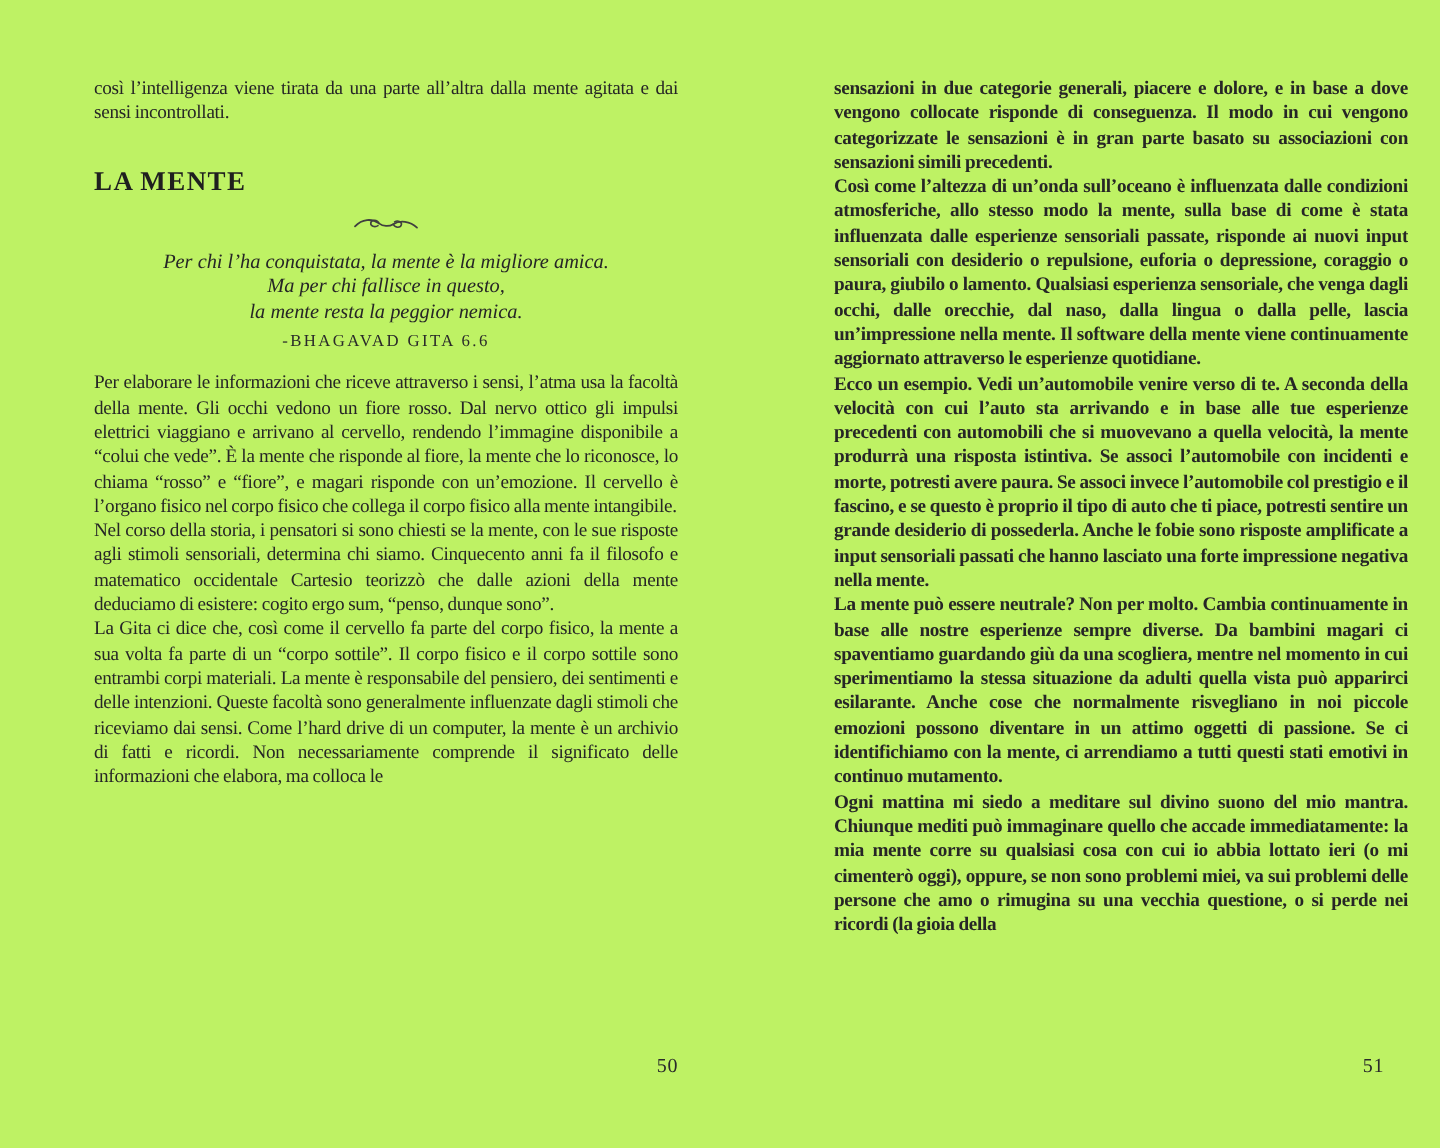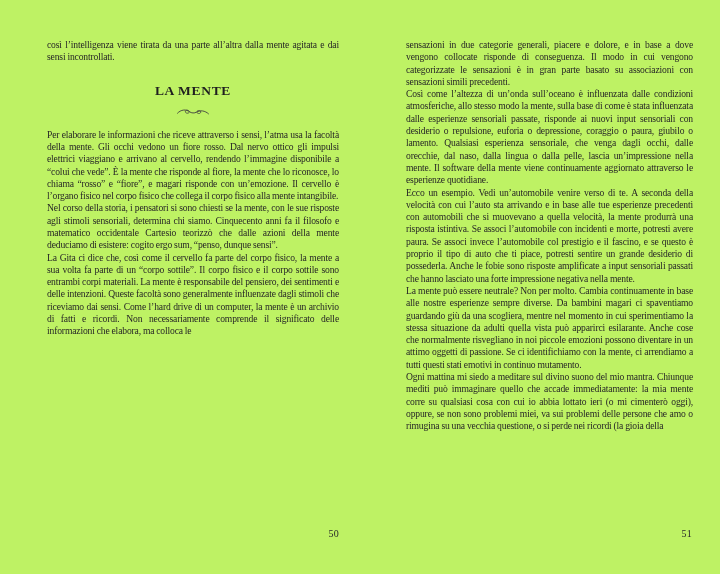--- a/index.html
+++ b/index.html
@@ -20,25 +20,25 @@
     top: 39px;
     height: 488px;
     overflow: hidden;
     text-align: justify;
     font-size: 9.6px;
     line-height: 12.3px;
     letter-spacing: -0.15px;
     word-spacing: -0.3px;
   }
   .col-left  { left: 47px;  width: 292px; }
-  .col-right { left: 406px; width: 287px; }
+  .col-right { left: 417px; width: 287px; font-weight: bold; }
   .col p { margin: 0; }
 
   .chapter-title {
-    text-align: center;
+    text-align: left;
     font-weight: bold;
     font-size: 13.5px;
     line-height: 14px;
     letter-spacing: 0.7px;
     margin-top: 20px;
     color: #1f1f1f;
   }
   .ornament-wrap {
     text-align: center;
     margin-top: 4px;
@@ -89,23 +89,29 @@
     <h1 class="chapter-title">LA MENTE</h1>
 
     <div class="ornament-wrap">
       <svg width="34" height="10" viewBox="0 0 34 10" aria-hidden="true">
         <path d="M1.5 6.2 C5 2.4 10 2.1 13.5 4.7 C15.5 6.2 18.5 6.4 20.6 5.1 C24 3 29 3.5 32.5 6.8" stroke="#3f3f3f" stroke-width="0.9" fill="none" stroke-linecap="round"></path>
         <path d="M13.5 4.7 C12.6 2.6 9.8 2.7 9.4 4.4 C9.1 6 11.4 6.9 13 5.8" stroke="#3f3f3f" stroke-width="0.8" fill="none" stroke-linecap="round"></path>
         <path d="M20.6 5.1 C21.6 7.1 24.3 7 24.7 5.3 C25 3.8 22.8 3 21.3 4" stroke="#3f3f3f" stroke-width="0.8" fill="none" stroke-linecap="round"></path>
       </svg>
     </div>
 
+    <div class="epigraph">
+      <div>Per chi l’ha conquistata, la mente è la migliore amica.</div>
+      <div>Ma per chi fallisce in questo,</div>
+      <div>la mente resta la peggior nemica.</div>
+      <div class="epigraph-attribution">-BHAGAVAD GITA 6.6</div>
+    </div>
 
     <p class="body-start">Per elaborare le informazioni che riceve attraverso i sensi, l’atma usa la facoltà della mente. Gli occhi vedono un fiore rosso. Dal nervo ottico gli impulsi elettrici viaggiano e arrivano al cervello, rendendo l’immagine disponibile a “colui che vede”. È la mente che risponde al fiore, la mente che lo riconosce, lo chiama “rosso” e “fiore”, e magari risponde con un’emozione. Il cervello è l’organo fisico nel corpo fisico che collega il corpo fisico alla mente intangibile.</p>
-    <p><span>Nel corso della storia, i pensatori si sono chiesti se la mente, con le sue risposte agli stimoli sensoriali, determina chi siamo. Cinquecento anni fa il filosofo e matematico occidentale Cartesio teorizzò che dalle azioni della mente deduciamo di esistere: </span><span class="ital">cogito ergo sum</span><span>, “penso, dunque sensi”.</span></p>
+    <p><span>Nel corso della storia, i pensatori si sono chiesti se la mente, con le sue risposte agli stimoli sensoriali, determina chi siamo. Cinquecento anni fa il filosofo e matematico occidentale Cartesio teorizzò che dalle azioni della mente deduciamo di esistere: </span><span class="ital">cogito ergo sum</span><span>, “penso, dunque sono”.</span></p>
     <p>La Gita ci dice che, così come il cervello fa parte del corpo fisico, la mente a sua volta fa parte di un “corpo sottile”. Il corpo fisico e il corpo sottile sono entrambi corpi materiali. La mente è responsabile del pensiero, dei sentimenti e delle intenzioni. Queste facoltà sono generalmente influenzate dagli stimoli che riceviamo dai sensi. Come l’hard drive di un computer, la mente è un archivio di fatti e ricordi. Non necessariamente comprende il significato delle informazioni che elabora, ma colloca le</p>
   </div>
 
   <div class="folio folio-left">50</div>
 
   <div class="col col-right">
     <p>sensazioni in due categorie generali, piacere e dolore, e in base a dove vengono collocate risponde di conseguenza. Il modo in cui vengono categorizzate le sensazioni è in gran parte basato su associazioni con sensazioni simili precedenti.</p>
     <p>Così come l’altezza di un’onda sull’oceano è influenzata dalle condizioni atmosferiche, allo stesso modo la mente, sulla base di come è stata influenzata dalle esperienze sensoriali passate, risponde ai nuovi input sensoriali con desiderio o repulsione, euforia o depressione, coraggio o paura, giubilo o lamento. Qualsiasi esperienza sensoriale, che venga dagli occhi, dalle orecchie, dal naso, dalla lingua o dalla pelle, lascia un’impressione nella mente. Il software della mente viene continuamente aggiornato attraverso le esperienze quotidiane.</p>
     <p>Ecco un esempio. Vedi un’automobile venire verso di te. A seconda della velocità con cui l’auto sta arrivando e in base alle tue esperienze precedenti con automobili che si muovevano a quella velocità, la mente produrrà una risposta istintiva. Se associ l’automobile con incidenti e morte, potresti avere paura. Se associ invece l’automobile col prestigio e il fascino, e se questo è proprio il tipo di auto che ti piace, potresti sentire un grande desiderio di possederla. Anche le fobie sono risposte amplificate a input sensoriali passati che hanno lasciato una forte impressione negativa nella mente.</p>
     <p>La mente può essere neutrale? Non per molto. Cambia continuamente in base alle nostre esperienze sempre diverse. Da bambini magari ci spaventiamo guardando giù da una scogliera, mentre nel momento in cui sperimentiamo la stessa situazione da adulti quella vista può apparirci esilarante. Anche cose che normalmente risvegliano in noi piccole emozioni possono diventare in un attimo oggetti di passione. Se ci identifichiamo con la mente, ci arrendiamo a tutti questi stati emotivi in continuo mutamento.</p>

